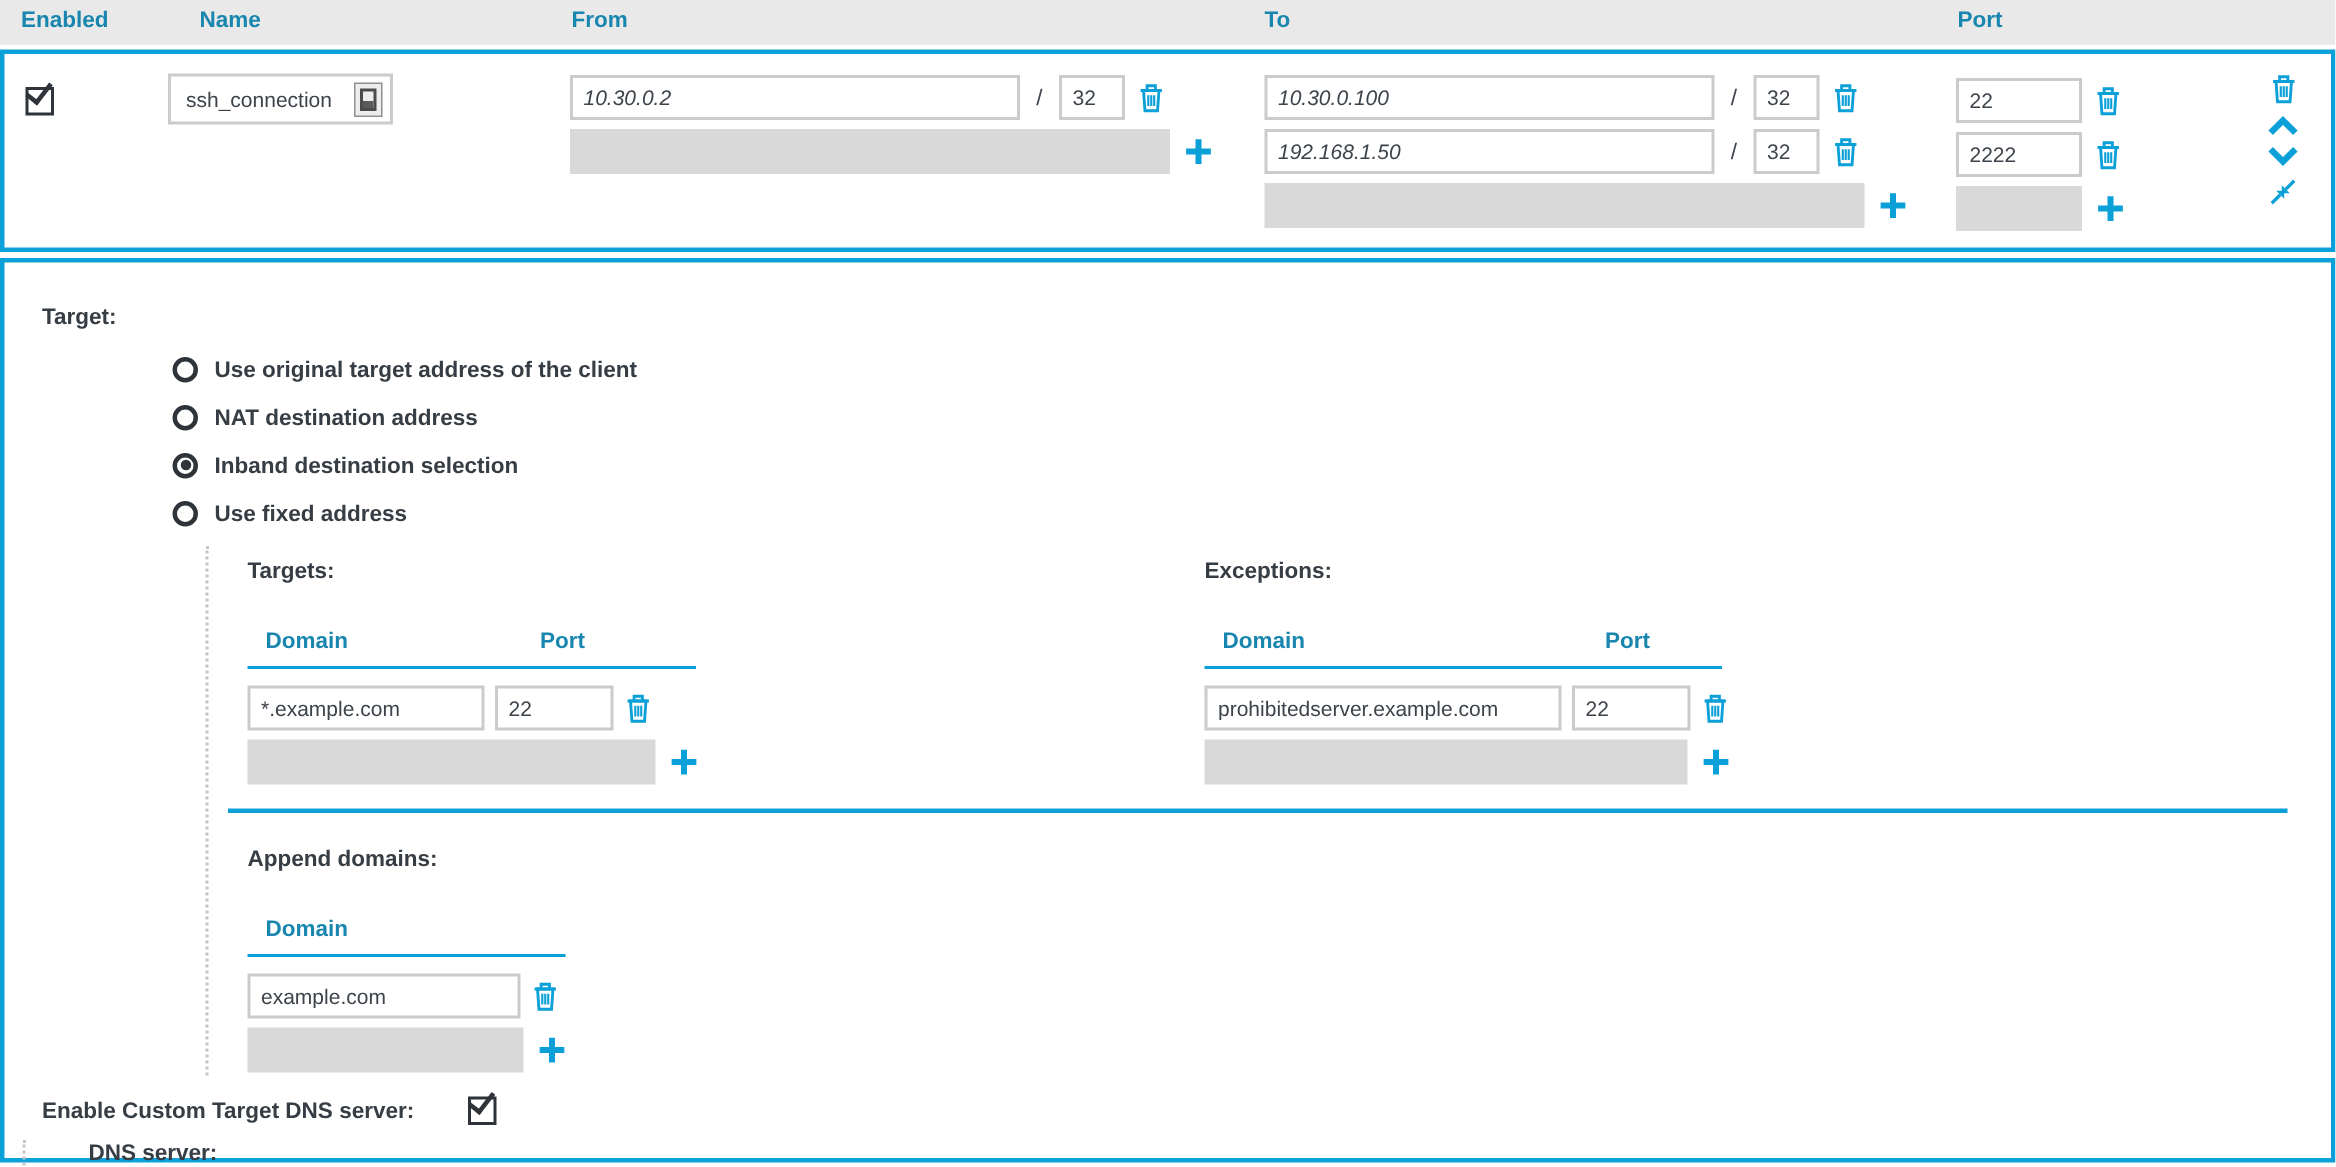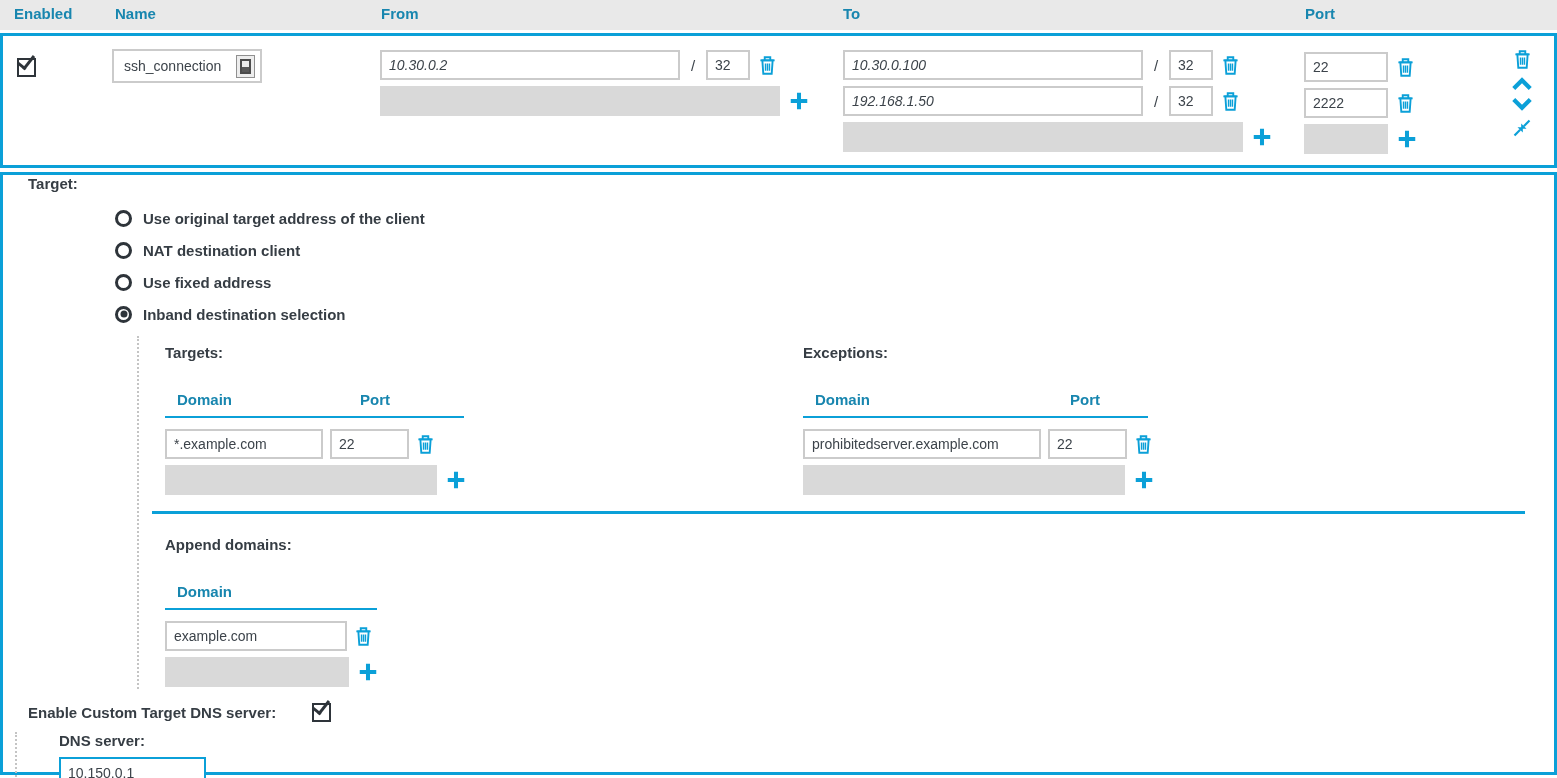--- a/index.html
+++ b/index.html
@@ -41,21 +41,21 @@
   .radio{box-sizing:border-box;width:17px;height:17px;border:3px solid #2e343a;border-radius:50%;background:#fff;position:relative;cursor:pointer;flex:none;}
   .radio.on::after{content:'';position:absolute;left:50%;top:50%;transform:translate(-50%,-50%);width:7px;height:7px;border-radius:50%;background:#2e343a;}
 
   
   .name-box{display:flex;align-items:center;justify-content:space-between;width:150px;height:34px;border:2px solid #cbcbcb;box-sizing:border-box;padding:0 5px 0 8px;background:#fff;}
   .name-box .bare{border:none;outline:none;width:100px;font-size:14px;color:#3c434a;font-family:inherit;}
   .autofill{width:17px;height:21px;border:1px solid #909090;background:#ededed;display:flex;align-items:center;justify-content:center;}
   .autofill-inner{width:7px;height:11px;border:2px solid #4c4c4c;background:linear-gradient(#ededed 55%,#5a5a5a 55%);}
 
   
-  .target-section{margin-top:4px;border:3px solid #0ba0d8;box-sizing:border-box;height:603px;background:#fff;padding-top:0;}
+  .target-section{margin-top:4px;border:3px solid #0ba0d8;box-sizing:border-box;height:603px;background:#fff;padding-top:28px;}
   .blabel{font-weight:700;color:#363d44;font-size:15px;}
   .lbl-target{margin-left:25px;}
   .radio-list{margin-left:112px;margin-top:16px;}
   .radio-row{display:flex;align-items:center;gap:11px;height:20px;margin-bottom:12px;}
   .radio-row .rlabel{font-weight:700;color:#363d44;font-size:15px;}
 
   .inband{margin-left:134px;margin-top:8px;border-left:2px dotted #c4c4c4;padding:8px 0 2px 13px;}
   .tables{display:flex;gap:16px;}
   .tbl-block{}
   .tbl-targets{width:635px;}
@@ -107,21 +107,21 @@
       <path d="M21 3L14.2 9.8" stroke="currentColor" stroke-width="2.6"></path>
       <polygon points="11,13 17.4,13 11,6.6" fill="currentColor"></polygon>
       <path d="M3 21L9.8 14.2" stroke="currentColor" stroke-width="2.6"></path>
       <polygon points="13,11 6.6,11 13,17.4" fill="currentColor"></polygon>
     </symbol>
   </defs>
 </svg>
 
 <div class="grid-header">
   <span class="col-lbl" style="left:14px">Enabled</span>
-  <span class="col-lbl" style="left:115px">Name</span>
+  <span class="col-lbl" style="left:133px">Name</span>
   <span class="col-lbl" style="left:381px">From</span>
   <span class="col-lbl" style="left:843px">To</span>
   <span class="col-lbl" style="left:1305px">Port</span>
 </div>
 
 <div class="conn-row">
 
   <span class="cbx abs on" style="left:14px;top:22px"></span>
 
   <div class="abs" style="left:109px;top:13px">
@@ -220,29 +220,29 @@
 
   <div class="blabel lbl-target">Target:</div>
 
   <div class="radio-list">
     <div class="radio-row">
       <span class="radio"></span>
       <span class="rlabel">Use original target address of the client</span>
     </div>
     <div class="radio-row">
       <span class="radio"></span>
-      <span class="rlabel">NAT destination client</span>
+      <span class="rlabel">NAT destination address</span>
+    </div>
+    <div class="radio-row">
+      <span class="radio on"></span>
+      <span class="rlabel">Inband destination selection</span>
     </div>
     <div class="radio-row">
       <span class="radio"></span>
       <span class="rlabel">Use fixed address</span>
-    </div>
-    <div class="radio-row">
-      <span class="radio on"></span>
-      <span class="rlabel">Inband destination selection</span>
     </div>
   </div>
 
   <div class="inband">
 
     <div class="tables">
 
       <div class="tbl-block tbl-targets">
         <div class="blabel" style="margin-left:13px">Targets:</div>
         <div class="thead u1" style="margin-left:13px">

